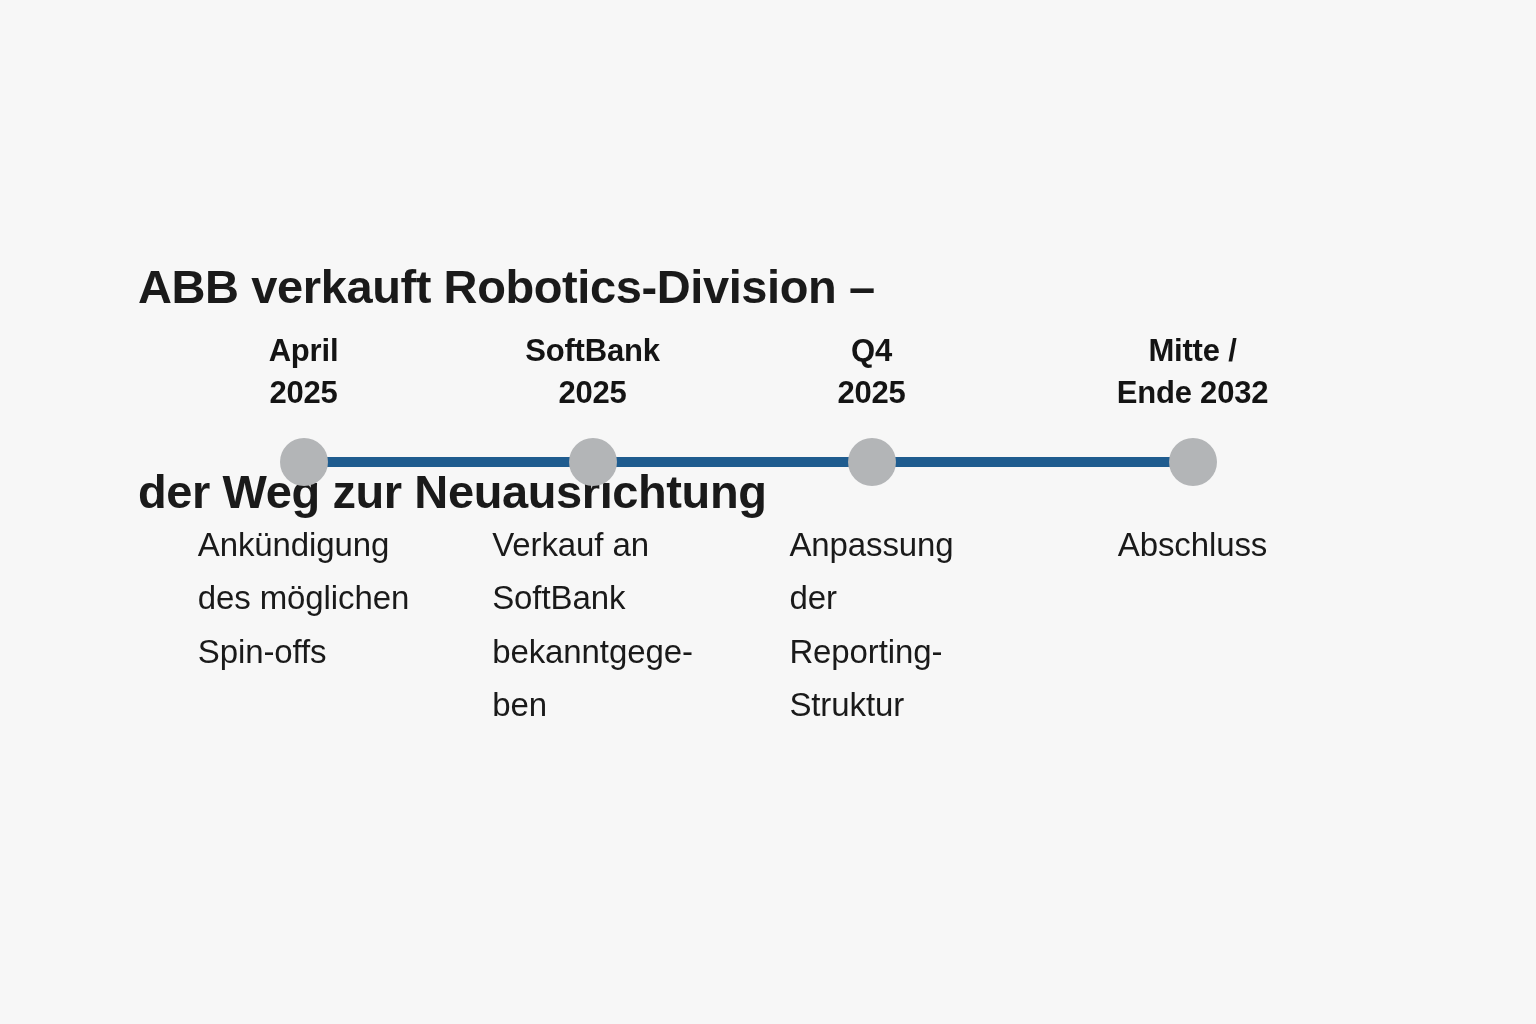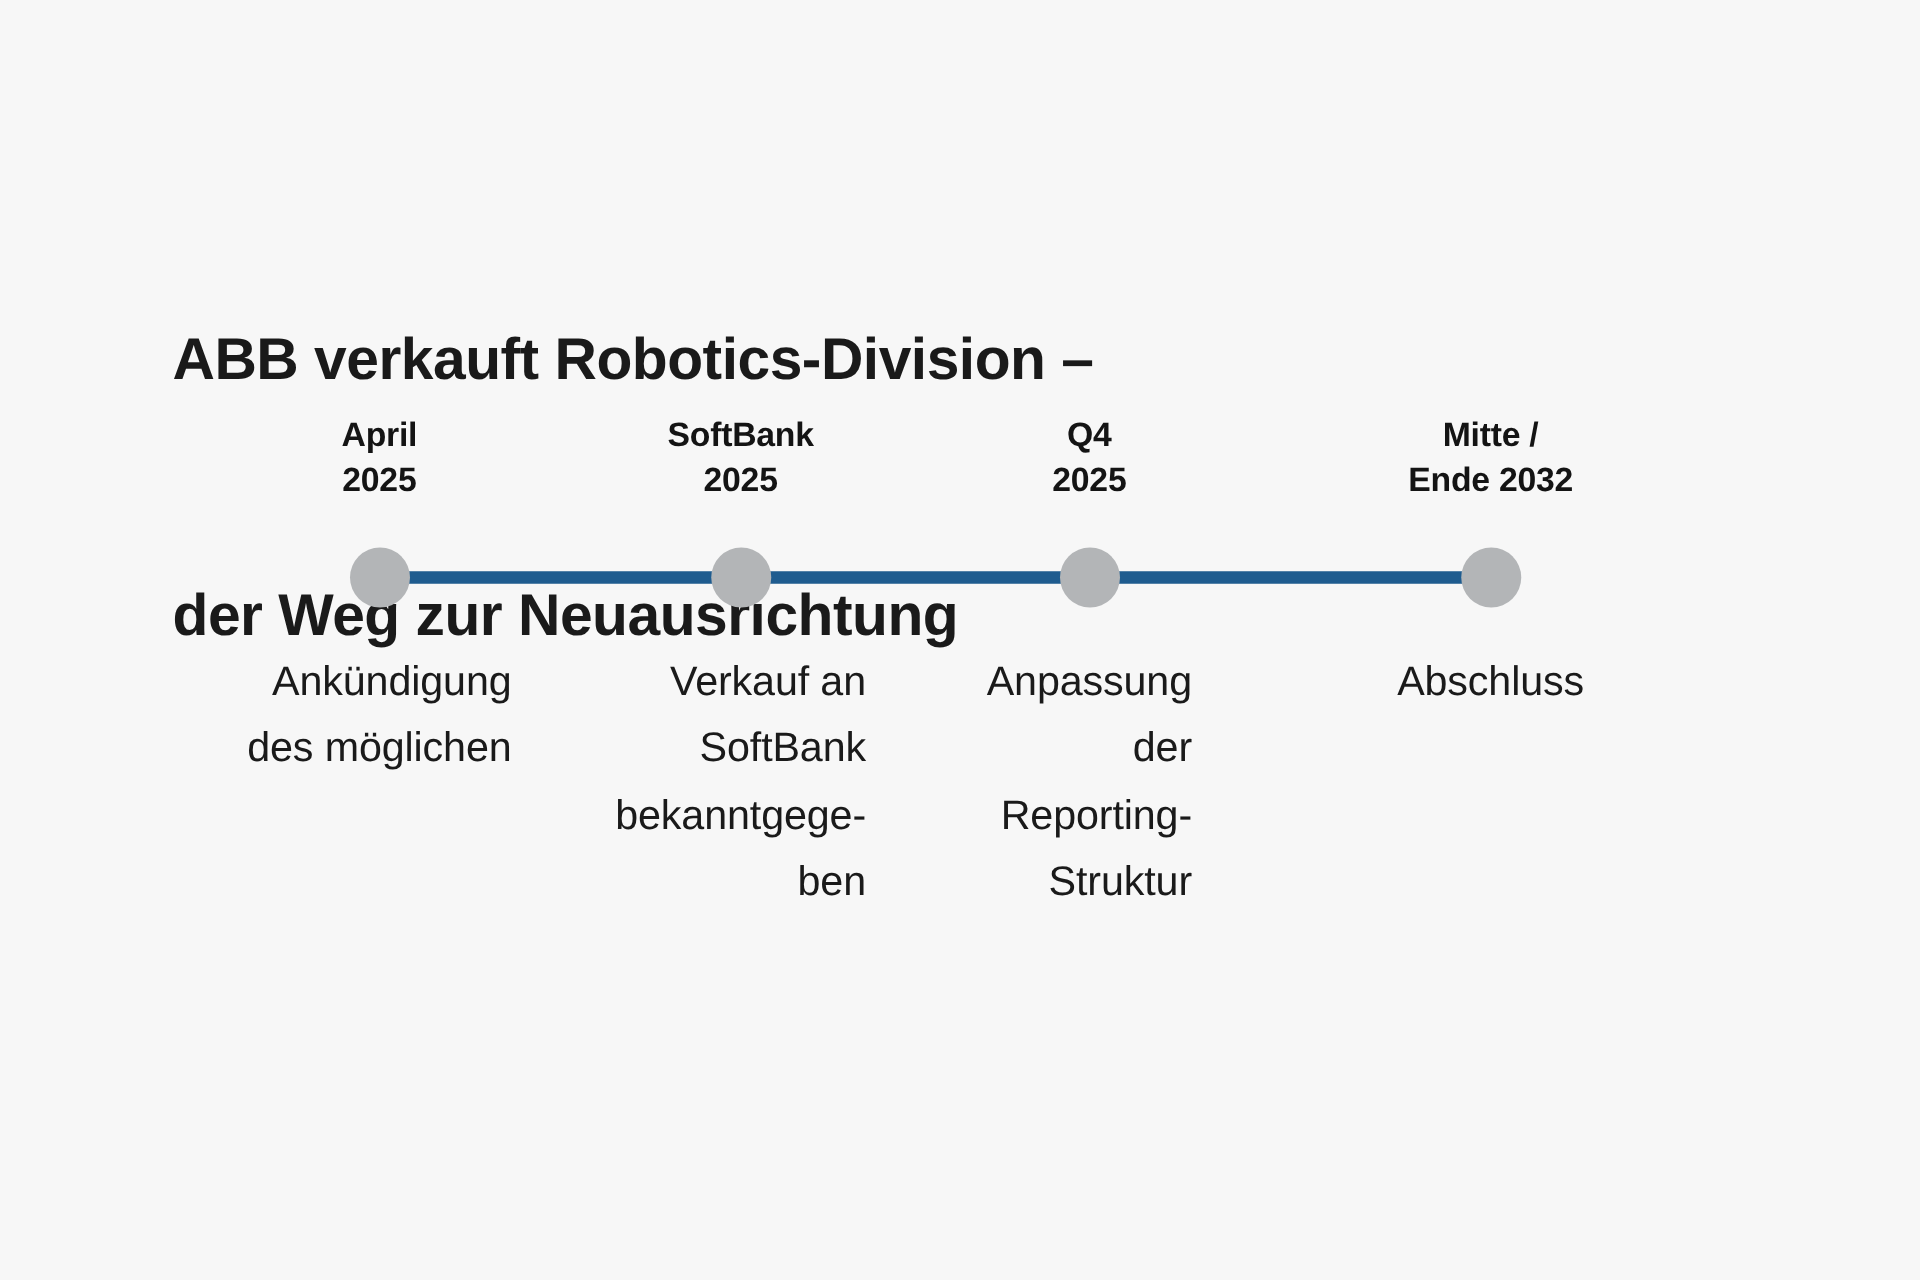--- a/index.html
+++ b/index.html
@@ -48,21 +48,21 @@
 
   .col {
     position: relative;
     display: flex;
     flex-direction: column;
     align-items: center;
   }
 
   
   .date {
-    font-size: 27px;
+    font-size: 31px;
     font-weight: 700;
     line-height: 1.35;
     text-align: center;
     color: #141414;
     letter-spacing: -0.2px;
     height: 96px;
     display: flex;
     flex-direction: column;
     justify-content: flex-start;
   }
@@ -97,21 +97,21 @@
   .col:nth-child(1) .connector { left: calc(50% + 22px); width: calc(50% + 121px); }
   .col:nth-child(2) .connector { left: calc(50% + 22px); width: calc(50% + 111px); }
   .col:nth-child(3) .connector { left: calc(50% + 22px); width: calc(50% + 147px); }
   .col:nth-child(4) .connector { display: none; }
 
   
   .desc {
     font-size: 33px;
     font-weight: 400;
     line-height: 1.62;
-    text-align: right;
+    text-align: left;
     color: #1a1a1a;
     letter-spacing: -0.1px;
     margin-top: 20px;
   }
   .desc-line { display: block; white-space: pre; }
 </style>
 </head>
 <body>
 
 <div class="canvas">
@@ -128,20 +128,21 @@
         <span class="date-line">April</span>
         <span class="date-line">2025</span>
       </div>
       <div class="axis-row">
         <div class="connector"></div>
         <div class="dot"></div>
       </div>
       <div class="desc">
         <span class="desc-line">Ankündigung</span>
         <span class="desc-line">des möglichen</span>
+        <span class="desc-line">Spin-offs</span>
       </div>
     </div>
 
     <div class="col">
       <div class="date">
         <span class="date-line">SoftBank</span>
         <span class="date-line">2025</span>
       </div>
       <div class="axis-row">
         <div class="connector"></div>

